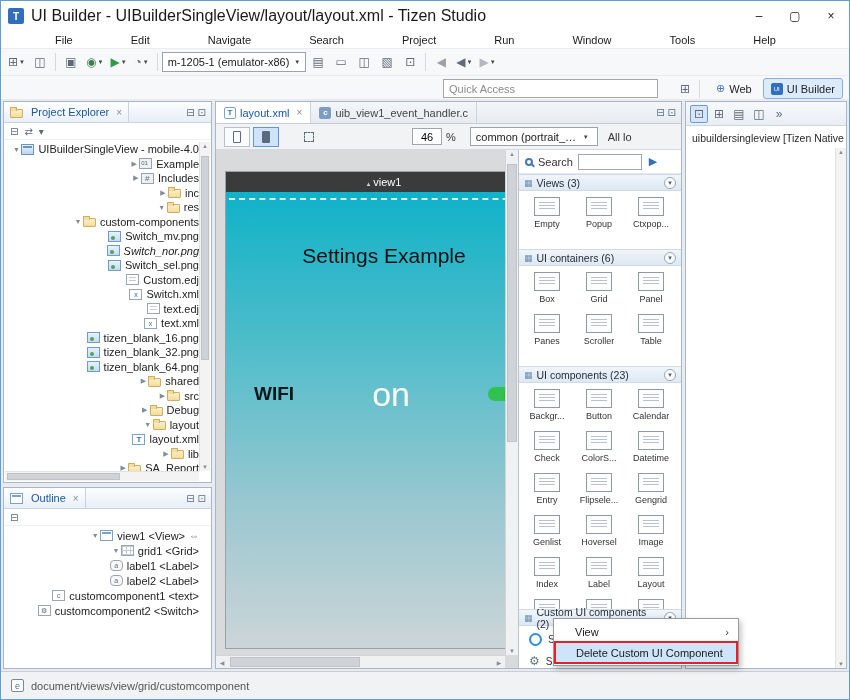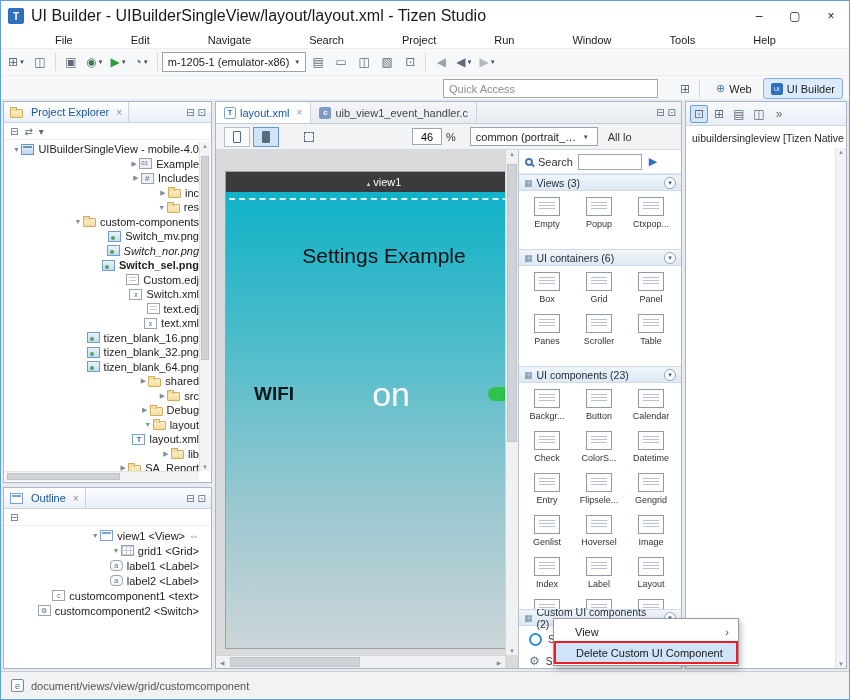--- a/index.html
+++ b/index.html
@@ -346,21 +346,21 @@
           <div class="trow" style="padding-left: 42px;">
             <span class="arrow"></span>
             <span class="ti ic-image"></span>
             <span class="tlabel">Switch_mv.png</span>
           </div>
           <div class="trow" style="padding-left: 42px; font-style: italic;">
             <span class="arrow"></span>
             <span class="ti ic-image"></span>
             <span class="tlabel">Switch_nor.png</span>
           </div>
-          <div class="trow" style="padding-left: 30px; font-weight: bold;">
+          <div class="trow" style="padding-left: 30px;">
             <span class="arrow"></span>
             <span class="ti ic-image"></span>
             <span class="tlabel">Switch_sel.png</span>
           </div>
           <div class="trow" style="padding-left: 42px;">
             <span class="arrow"></span>
             <span class="ti ic-file"></span>
             <span class="tlabel">Custom.edj</span>
           </div>
           <div class="trow" style="padding-left: 42px;">

